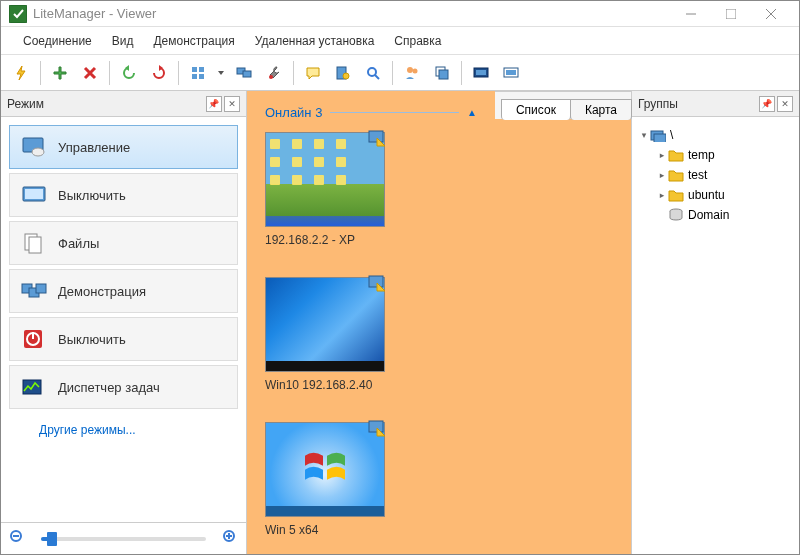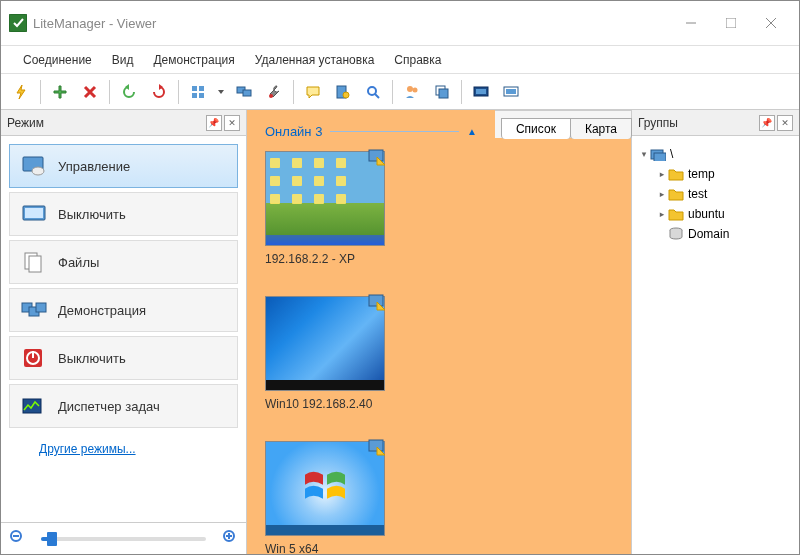--- a/index.html
+++ b/index.html
@@ -1,20 +1,20 @@
 <!DOCTYPE html>
 <html><head>
 <meta charset="utf-8">
 <style>
 * { box-sizing: border-box; margin: 0; padding: 0; }
 body { font-family: "Segoe UI", Tahoma, sans-serif; font-size: 12px; background: #fff; width: 800px; height: 555px; overflow: hidden; }
 .window { width: 800px; height: 555px; border: 1px solid #888; background: #fff; display: flex; flex-direction: column; }
 
 
-.titlebar { height: 45px; background: #fff; display: flex; align-items: center; padding: 0 8px; border-bottom: 1px solid #e0e0e0; }
+.titlebar { height: 26px; background: #fff; display: flex; align-items: center; padding: 0 8px; border-bottom: 1px solid #e0e0e0; }
 .titlebar .app-icon { width: 18px; height: 18px; margin-right: 6px; }
 .titlebar .title { color: #888; font-size: 13px; }
 .titlebar .controls { margin-left: auto; display: flex; }
 .titlebar .control { width: 40px; height: 28px; display: flex; align-items: center; justify-content: center; color: #888; cursor: pointer; }
 
 
 .menubar { height: 28px; display: flex; align-items: center; padding: 0 12px; border-bottom: 1px solid #e0e0e0; text-align: center; }
 .menubar .menu-item { padding: 4px 10px; color: #333; cursor: pointer; }
 
 
@@ -28,21 +28,21 @@
 
 .sidebar-left { width: 246px; border-right: 1px solid #ccc; display: flex; flex-direction: column; background: #fff; }
 .panel-header { height: 26px; background: #f0f0f0; border-bottom: 1px solid #ccc; display: flex; align-items: center; padding: 0 6px; font-weight: normal; }
 .panel-header .hdr-title { flex: 1; color: #333; }
 .panel-header .hdr-icon { width: 16px; height: 16px; margin-left: 2px; cursor: pointer; border: 1px solid #aaa; display: flex; align-items: center; justify-content: center; font-size: 9px; color: #666; background: #fff; }
 .mode-list { flex: 1; overflow-y: auto; padding: 8px; position: relative; }
 .mode-item { display: flex; align-items: center; height: 44px; padding: 0 10px; margin-bottom: 4px; background: #f5f5f5; border: 1px solid #ddd; cursor: pointer; }
 .mode-item.selected { background: linear-gradient(#e5f1fb, #cde6fb); border: 1px solid #7bb3e0; }
 .mode-item .mi-icon { width: 28px; height: 24px; margin-right: 10px; display: flex; align-items: center; justify-content: center; }
 .mode-item .mi-label { color: #333; font-size: 13px; }
-.more-modes { color: #0066cc; text-decoration: underline; cursor: pointer; margin: 10px 0 2px 30px; font-size: 12px; display: inline-block; }
+.more-modes { color: #0066cc; cursor: pointer; margin: 10px 0 2px 30px; font-size: 12px; display: inline-block; }
 
 .left-footer { height: 32px; border-top: 1px solid #ccc; display: flex; align-items: center; padding: 0 8px; gap: 6px; }
 .slider { flex: 1; height: 4px; background: #ddd; border-radius: 2px; position: relative; margin: 0 10px; }
 .slider .thumb { position: absolute; left: 6px; top: -5px; width: 10px; height: 14px; background: #2a7ad4; border-radius: 1px; }
 .slider .track { position: absolute; left: 0; top: 0; height: 4px; width: 16px; background: #2a7ad4; border-radius: 2px; }
 
 
 .center { flex: 1; display: flex; background: #fdba74; }
 .center-content { flex: 1; overflow-y: auto; padding: 14px 18px; position: relative; }
 .group-header { color: #0066cc; font-size: 13px; display: flex; align-items: center; margin-bottom: 12px; }

